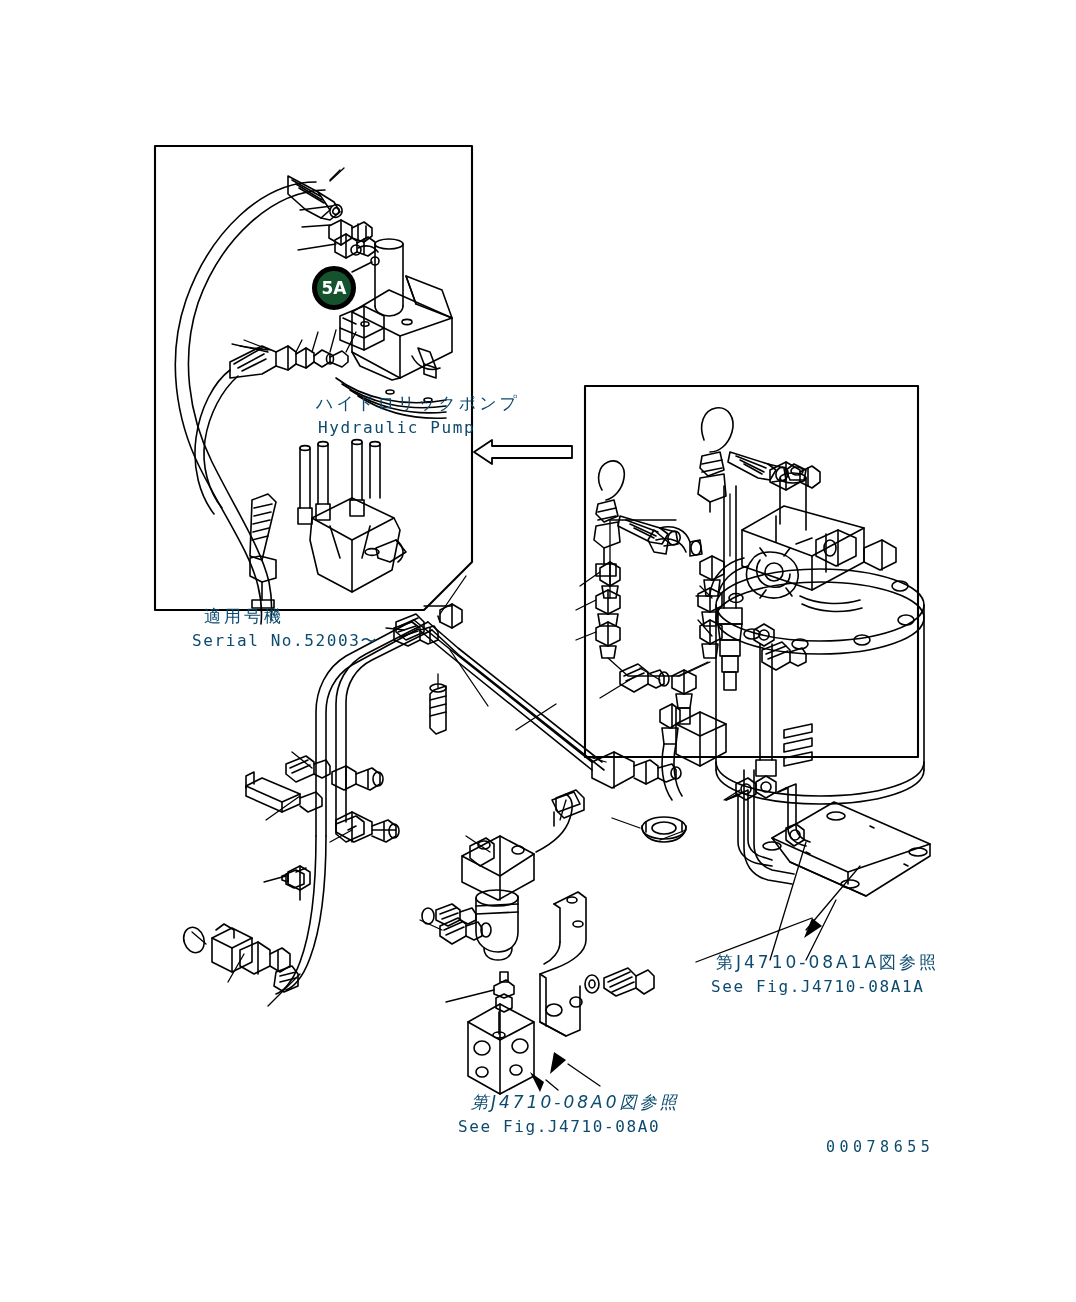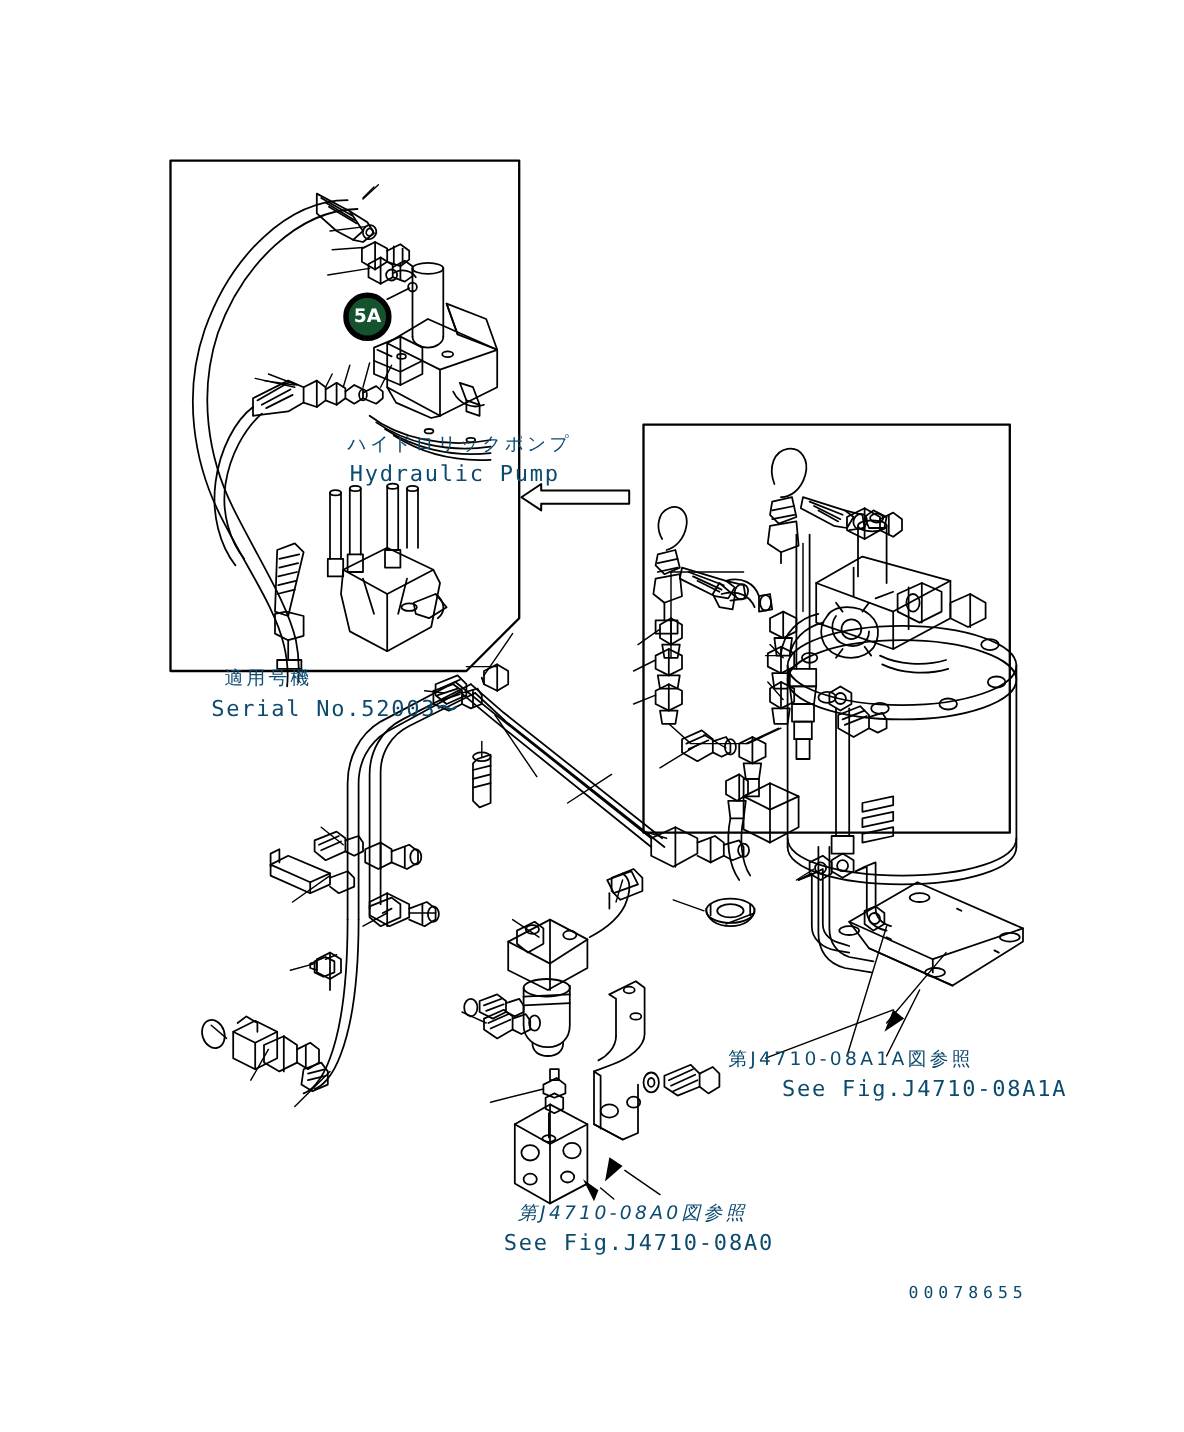--- a/index.html
+++ b/index.html
@@ -30,27 +30,26 @@
     color: #0c4a6e;
     font-family: "DejaVu Sans Mono", "Liberation Mono", monospace;
     letter-spacing: 1.2px;
   }
   .jp {
     font-family: "DejaVu Sans", "Liberation Sans", sans-serif;
     letter-spacing: 3px;
     font-size: 17px;
   }
   .en {
-    font-size: 20px;
+    font-size: 16px;
     letter-spacing: 1.6px;
   }
   .dwgno {
     font-size: 15px;
     letter-spacing: 4.5px;
-    margin-top: 28px;
   }
   .callout-badge {
     position: absolute;
     width: 44px;
     height: 44px;
     border-radius: 50%;
     background: #14532d;
     border: 5px solid #000000;
     box-sizing: border-box;
     color: #ffffff;
@@ -720,21 +719,21 @@
 
     </g>
   </svg>
 
   <div class="txt jp" style="left:316px; top:392px;">ハイドロリックポンプ</div>
   <div class="txt en" style="left:318px; top:418px;">Hydraulic Pump</div>
 
   <div class="txt jp" style="left:204px; top:605px;">適用号機</div>
   <div class="txt en" style="left:192px; top:631px;text-align:right;">Serial No.52003〜</div>
 
-  <div class="txt jp" style="left:662px; top:951px;text-align:right;">第J4710-08A1A図参照</div>
+  <div class="txt jp" style="left:716px; top:951px;text-align:right;">第J4710-08A1A図参照</div>
   <div class="txt en" style="left:711px; top:977px;">See Fig.J4710-08A1A</div>
 
   <div class="txt jp" style="left:471px; top:1091px;font-style:italic;">第J4710-08A0図参照</div>
   <div class="txt en" style="left:458px; top:1117px;">See Fig.J4710-08A0</div>
 
   <div class="txt dwgno" style="left:826px; top:1138px;">00078655</div>
 
   <div class="callout-badge" style="left:312px; top:266px;">5A</div>
 
 </div>

